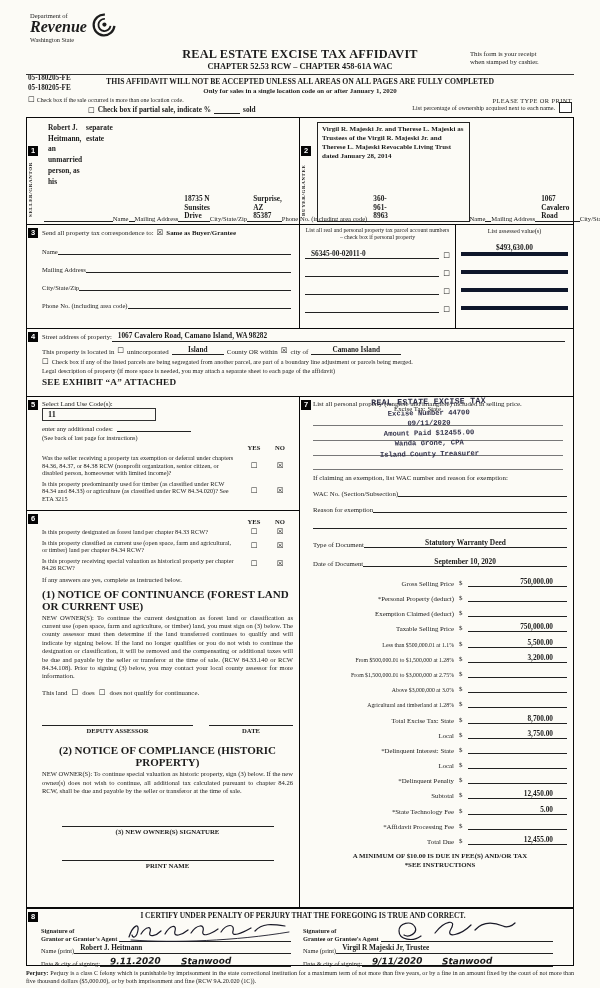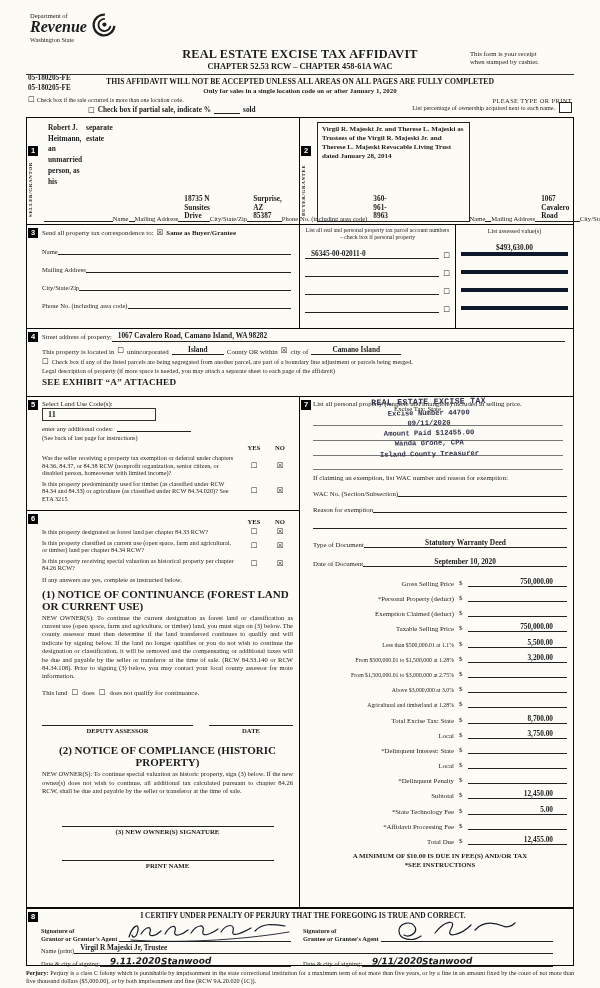--- a/index.html
+++ b/index.html
@@ -128,21 +128,21 @@
   .certify{text-align:center;font-size:7.4px;font-weight:bold}
   .sig-row{display:flex;margin-top:1px;height:21px}
   .sig-half{flex:1;display:flex;align-items:flex-end;padding-right:12px}
   .sig-lab{width:78px;font-size:6.4px;font-weight:bold;line-height:1.15}
   .sig-line{flex:1;border-bottom:1px solid #222;position:relative;height:19px}
   .sig-line svg{position:absolute;left:6px;bottom:-3px}
   .np-row,.dc-row{display:flex;margin-top:2px}
   .np-half,.dc-half{flex:1;display:flex;align-items:flex-end;padding-right:12px}
   .np-half .flabel,.dc-half .flabel{font-size:6.4px}
   .hand{font-family:"DejaVu Sans",sans-serif;font-style:italic;font-weight:bold;font-size:9px;line-height:1;transform:rotate(-1deg)}
-  .dc-fill{flex:1;border-bottom:1px solid #222;display:flex;padding-left:10px;align-items:flex-end;min-height:11px}
+  .dc-fill{flex:1;border-bottom:1px solid #222;display:flex;gap:20px;padding-left:10px;align-items:flex-end;min-height:11px}
 
   .perjury{position:absolute;left:26px;top:969px;width:548px;font-size:6.2px;line-height:1.3;text-align:justify}
 </style>
 </head>
 <body>
 
 <div class="page">
 
   <div class="hdr">
     <div class="logo">
@@ -623,20 +623,24 @@
         <span class="sig-line">
           <svg width="130" height="26" viewBox="0 0 130 26">
             <path d="M34 18 C26 24 12 22 12 13 C12 5 24 2 28 9 C31 15 22 20 17 17 M48 15 C58 2 70 1 64 11 C58 21 74 17 84 7 M88 12 C96 3 106 4 116 8 C120 10 125 8 128 5" fill="none" stroke="#1a1a28" stroke-width="1.2" stroke-linecap="round"></path>
           </svg>
         </span>
       </div>
     </div>
     <div class="np-row">
       <div class="np-half">
         <span class="flabel">Name (print)</span>
+        <span class="fval">Robert J. Heitmann</span>
+      </div>
+      <div class="np-half">
+        <span class="flabel">Name (print)</span>
         <span class="fval">Virgil R Majeski Jr, Trustee</span>
       </div>
     </div>
     <div class="dc-row">
       <div class="dc-half">
         <span class="flabel">Date &amp; city of signing:</span>
         <span class="dc-fill">
           <span class="hand">9.11.2020</span>
           <span class="hand">Stanwood</span>
         </span>

